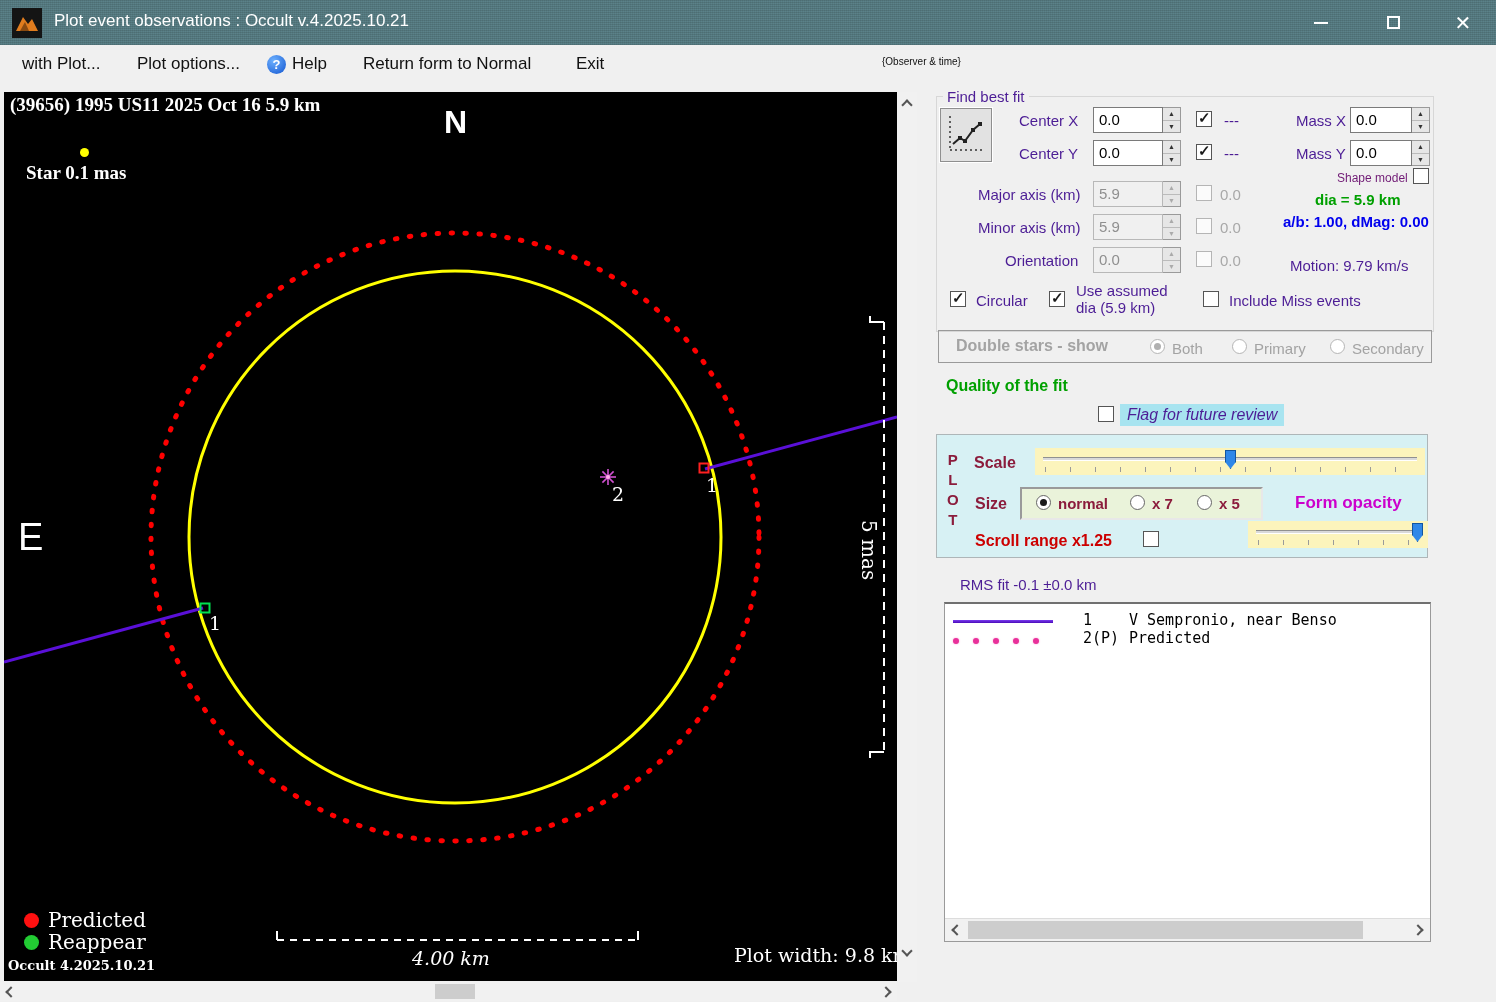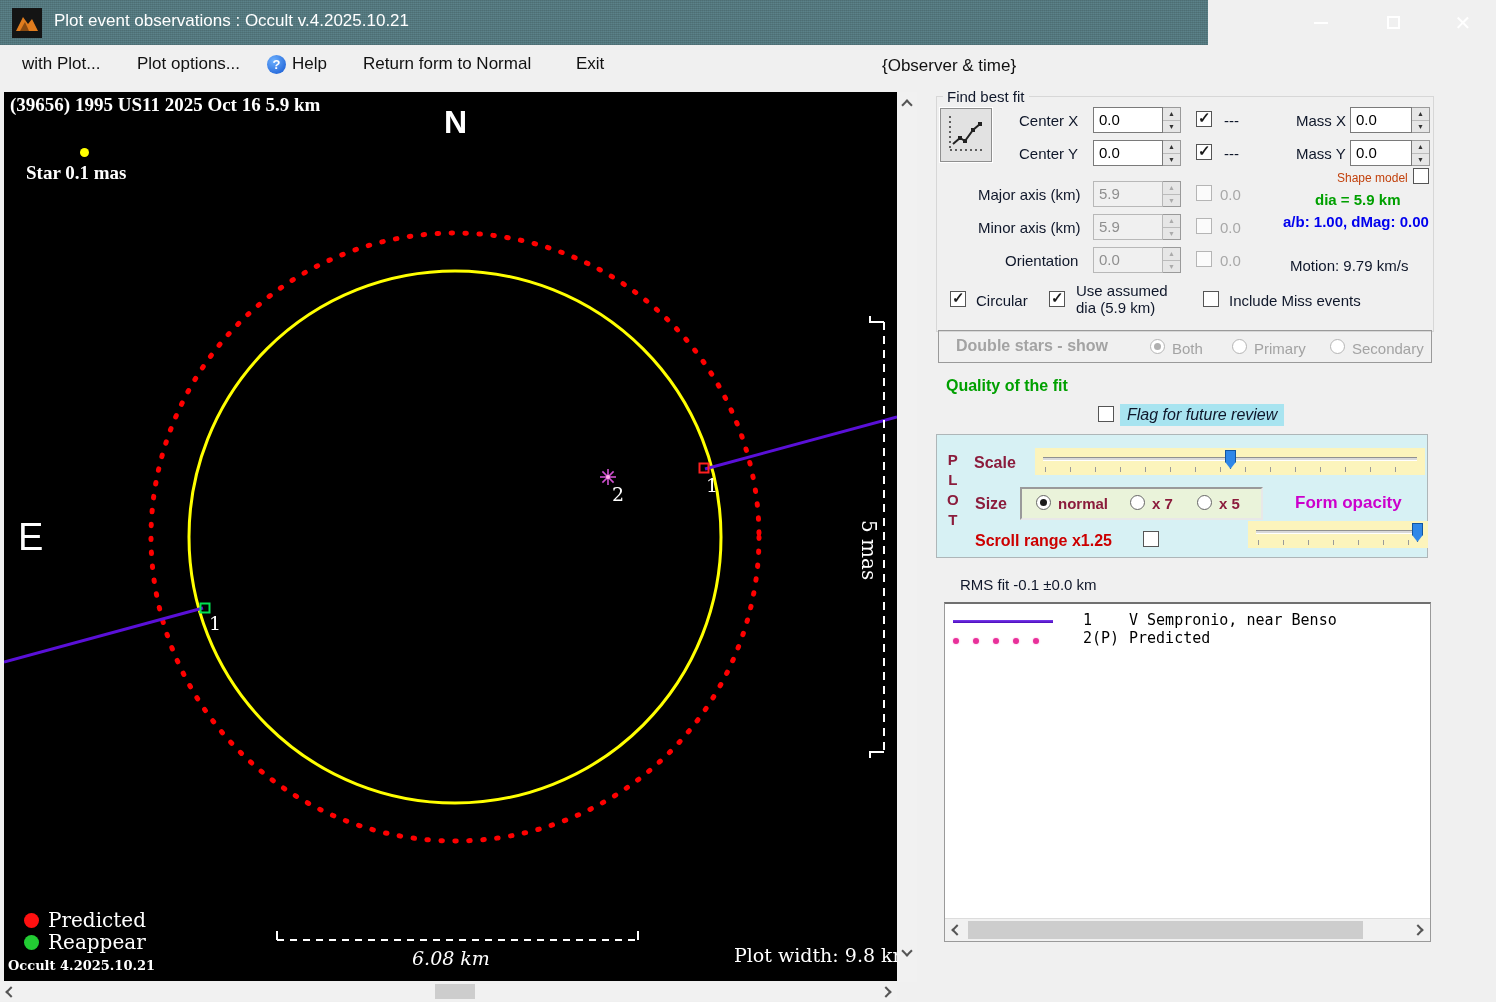--- a/index.html
+++ b/index.html
@@ -1,21 +1,21 @@
 <!DOCTYPE html>
 <html><head>
 <meta charset="utf-8">
 <style>
   * { margin:0; padding:0; box-sizing:border-box; }
   html,body { width:1496px; height:1002px; overflow:hidden; background:#f0f0f0;
               font-family:"Liberation Sans", sans-serif; }
   .abs { position:absolute; }
 
   
-  .titlebar { position:absolute; left:0; top:0; width:1208px; height:45px;
+  .titlebar { position:absolute; left:0; top:0; width:1496px; height:45px;
     background-color:#5b8289;
     background-image:repeating-linear-gradient(0deg, rgba(0,0,0,.10) 0 1px, transparent 1px 2px),
                      repeating-linear-gradient(90deg, rgba(30,30,30,.08) 0 1px, transparent 1px 2px);
     color:#fff; }
   .app-icon { position:absolute; left:12px; top:8px; width:30px; height:30px; background:#141414; }
   .title-text { position:absolute; left:54px; top:11px; font-size:17px; color:#fff; }
   .winbtn { position:absolute; top:0; width:66px; height:45px; display:flex; align-items:center; justify-content:center; color:#fff; }
   .min-bar { width:14px; height:2px; background:#fff; display:block; }
   .max-box { width:13px; height:13px; border:2px solid #fff; display:block; }
   .close-x { font-size:20px; line-height:20px; }
@@ -45,21 +45,21 @@
   
   .vscroll { position:absolute; left:897px; top:8px; width:20px; height:890px; background:#f1f1f1; }
   .hscroll { position:absolute; left:0; top:898px; width:897px; height:19px; background:#f1f1f1; }
   .sb-thumb { position:absolute; background:#cdcdcd; }
   .chev { width:8px; height:8px; border-left:2px solid #555; border-top:2px solid #555; display:block; }
   .chev.up { transform:rotate(45deg); } .chev.down { transform:rotate(225deg); }
   .chev.left { transform:rotate(-45deg); } .chev.right { transform:rotate(135deg); }
   .sb-btn { position:absolute; display:flex; align-items:center; justify-content:center; }
 
   
-  .rp-label { position:absolute; font-size:15px; color:#0f172a; white-space:nowrap; }
+  .rp-label { position:absolute; font-size:15px; color:#4c1d95; white-space:nowrap; }
   .num { position:absolute; height:26px; background:#fff; border:1px solid #7a7a7a; font-size:15px;
     color:#000; padding:3px 0 0 5px; }
   .num.dis { background:#f0f0f0; color:#8f8f8f; border-color:#b8b8b8; }
   .spin { position:absolute; width:18px; height:26px; border:1px solid #9a9a9a; border-left:none; background:#e6e6e6;
     display:flex; flex-direction:column; }
   .spin span { flex:1; display:flex; align-items:center; justify-content:center; font-size:7px; color:#333; border-bottom:1px solid #bbb; }
   .spin span:last-child { border-bottom:none; }
   .spin.dis span { color:#aaa; }
   .cb { position:absolute; width:16px; height:16px; background:#fff; border:1px solid #555; }
   .cb.ck::after { content:"✓"; position:absolute; left:1px; top:-3px; font-size:15px; font-weight:bold; color:#1a1a1a; }
@@ -123,21 +123,21 @@
 
 <div class="menubar">
   <div class="menu-item" style="left:22px;text-align:center;">with Plot...</div>
   <div class="menu-item" style="left:137px;">Plot options...</div>
   <div class="help-circ" style="left:267px;">?</div>
   <div class="menu-item" style="left:292px;">Help</div>
   <div class="menu-item" style="left:363px;text-align:center;">Return form to Normal</div>
   <div class="menu-item" style="left:576px;">Exit</div>
   <div class="btn-miss">Set 'Miss' Times</div>
   <div class="btn-editor">→Editor</div>
-  <div class="menu-item" style="left:882px; top:11px; font-size:17px;">{Observer &amp; time}</div>
+  <div class="menu-item" style="left:882px; top:11px; font-size:10px;">{Observer &amp; time}</div>
 </div>
 
 <div class="main">
 
   <div class="canvas">
     <svg width="893" height="889" style="position:absolute;left:0;top:0;">
 
       <circle cx="451" cy="445" r="304" fill="none" stroke="#ff0000" stroke-width="5" stroke-dasharray="1.5 12.5" stroke-linecap="round"></circle>
 
       <circle cx="451" cy="445" r="266" fill="none" stroke="#ffff00" stroke-width="3"></circle>
@@ -173,21 +173,21 @@
     <div class="cv-text" style="left:440px; top:12px; font-size:32px; font-weight:bold;">N</div>
     <div class="cv-text" style="left:14px; top:424px; font-size:38px;">E</div>
     <div class="star-dot" style="left:76px; top:56px;"></div>
     <div class="cv-text sans-b" style="left:22px; top:70px;">Star 0.1 mas</div>
 
     <div class="cv-text serif" style="left:702px; top:382px; font-size:19px;">1</div>
     <div class="cv-text serif" style="left:205px; top:520px; font-size:19px;">1</div>
     <div class="cv-text serif" style="left:608px; top:391px; font-size:19px;">2</div>
 
     <div class="cv-text serif" style="left:877px; top:428px; font-size:20px; transform:rotate(90deg); transform-origin:left top;">5 mas</div>
-    <div class="cv-text serif" style="left:408px; top:855px; font-size:19px; font-style:italic;">6.08 km</div>
+    <div class="cv-text serif" style="left:408px; top:855px; font-size:19px; font-style:italic;">4.00 km</div>
     <div class="cv-text serif" style="left:730px; top:852px; font-size:19px;">Plot width: 9.8 km</div>
     <div class="cv-text serif" style="left:4px; top:866px; font-size:13px; font-weight:bold;">Occult 4.2025.10.21</div>
 
     <div class="leg-dot" style="left:20px; top:821px; background:#ff1010;"></div>
     <div class="cv-text serif" style="left:44px; top:816px; font-size:20px;">Predicted</div>
     <div class="leg-dot" style="left:20px; top:843px; background:#22cc33;"></div>
     <div class="cv-text serif" style="left:44px; top:838px; font-size:20px;">Reappear</div>
   </div>
 
   <div class="vscroll">
@@ -248,21 +248,21 @@
     </div>
   <div class="cb ck" style="left:1196px; top:60px;"></div>
   <div class="rp-label" style="left:1224px; top:61px;">---</div>
   <div class="rp-label" style="left:1296px; top:61px;">Mass Y</div>
   <div class="num" style="left:1350px; top:56px; width:62px;">0.0</div>
   <div class="spin" style="left:1412px; top:56px;">
       <span>▲</span>
       <span>▼</span>
     </div>
 
-  <div class="rp-label" style="left:1337px; top:87px; font-size:12px; color:#c2410c;">Shape model</div>
+  <div class="rp-label" style="left:1337px; top:87px; font-size:12px; color:#701a75;">Shape model</div>
   <div class="cb" style="left:1413px; top:84px;"></div>
 
   <div class="rp-label" style="left:978px; top:102px;">Major axis (km)</div>
   <div class="num dis" style="left:1093px; top:97px; width:70px;">5.9</div>
   <div class="spin dis" style="left:1163px; top:97px;">
       <span>▲</span>
       <span>▼</span>
     </div>
   <div class="cb dis" style="left:1196px; top:101px;"></div>
   <div class="rp-label" style="left:1220px; top:102px; color:#a8a8a8;">0.0</div>

